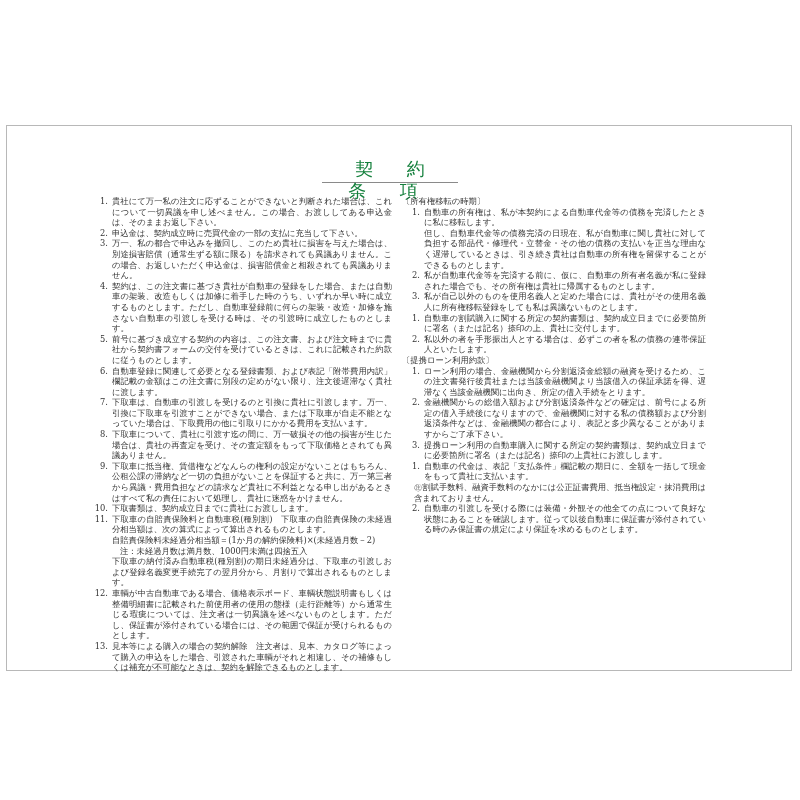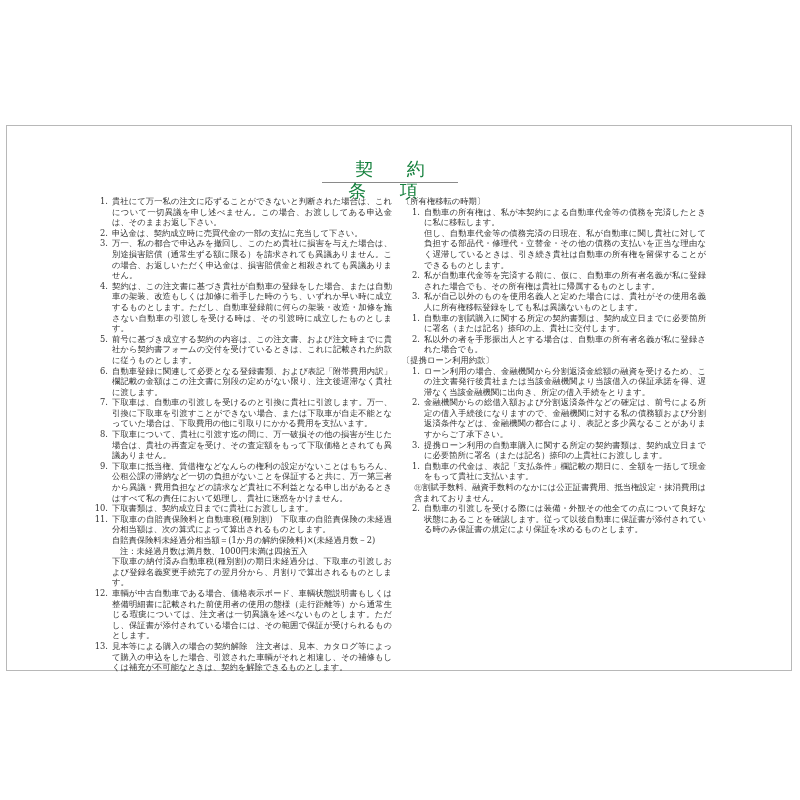--- a/index.html
+++ b/index.html
@@ -158,21 +158,21 @@
     <span class="num">3.</span>
     <span class="body">私が自己以外のものを使用名義人と定めた場合には、貴社がその使用名義人に所有権移転登録をしても私は異議ないものとします。</span>
   </div>
 
   <div class="item">
     <span class="num">1.</span>
     <span class="body">自動車の割賦購入に関する所定の契約書類は、契約成立日までに必要箇所に署名（または記名）捺印の上、貴社に交付します。</span>
   </div>
   <div class="item">
     <span class="num">2.</span>
-    <span class="body">私以外の者を手形振出人とする場合は、自動車の所有者名義が私に登録された場合でも。</span>
+    <span class="body">私以外の者を手形振出人とする場合は、必ずこの者を私の債務の連帯保証人といたします。</span>
   </div>
 
   <div class="section-head">〔提携ローン利用約款〕</div>
   <div class="item">
     <span class="num">1.</span>
     <span class="body">ローン利用の場合、金融機関から分割返済金総額の融資を受けるため、この注文書発行後貴社または当該金融機関より当該借入の保証承諾を得、遅滞なく当該金融機関に出向き、所定の借入手続をとります。</span>
   </div>
   <div class="item">
     <span class="num">2.</span>
     <span class="body">金融機関からの総借入額および分割返済条件などの確定は、前号による所定の借入手続後になりますので、金融機関に対する私の債務額および分割返済条件などは、金融機関の都合により、表記と多少異なることがありますからご了承下さい。</span>

